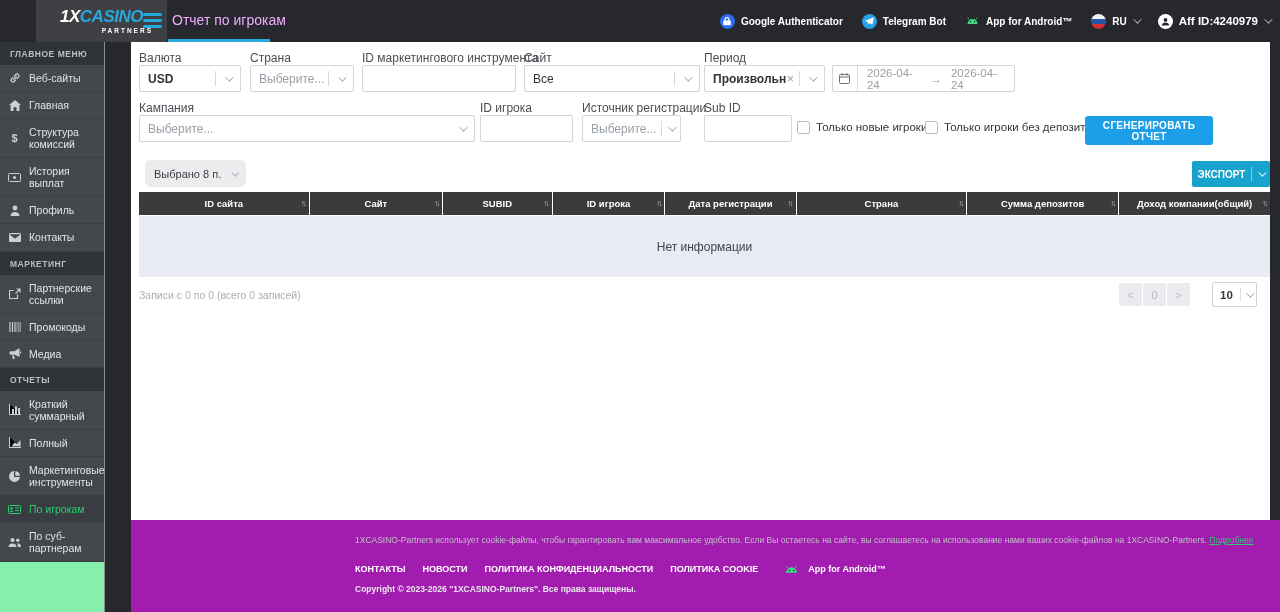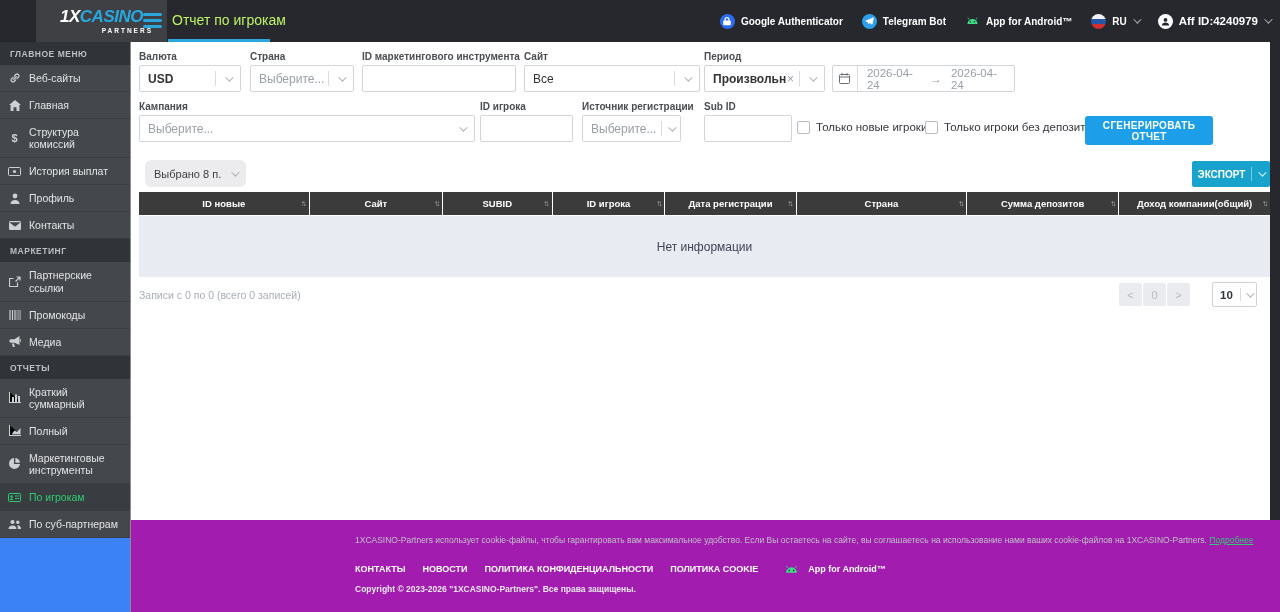--- a/index.html
+++ b/index.html
@@ -9,47 +9,47 @@
 
   
   .topbar { position:absolute; top:0; left:0; right:0; height:42px; background:#26282d; z-index:5; }
   .logo { position:absolute; left:0; top:0; width:131px; height:42px; background:#3e4044;
           display:flex; flex-direction:column; align-items:center; justify-content:center;margin-left:36px; }
   .logo-line { font-style:italic; font-weight:bold; font-size:17px; letter-spacing:-0.5px; line-height:1; }
   .lg1 { color:#ffffff; } .lg2 { color:#29a8e0; }
   .lg-sub { font-size:6.5px; font-weight:bold; color:#ffffff; letter-spacing:2px; align-self:flex-end; margin-right:14px; margin-top:2px; }
   .burger { position:absolute; left:143px; top:13px; width:19px; height:15px; display:flex; flex-direction:column; justify-content:space-between; cursor:pointer; }
   .burger i { display:block; height:3px; border-radius:2px; background:#29a8e0; }
-  .page-title { position:absolute; left:172px; top:12px; font-size:14px; color:#bef264; }
+  .page-title { position:absolute; left:172px; top:12px; font-size:14px; color:#f0abfc; }
   .title-underline { position:absolute; left:168px; bottom:0; width:102px; height:3px; background:#29a8e0; }
   .topbar-right { position:absolute; right:10px; top:0; height:42px; display:flex; align-items:center; gap:19px; }
   .tb-item { display:flex; align-items:center; gap:6px; color:#ffffff; font-size:10px; font-weight:bold; cursor:pointer; }
   .tb-item.aff { font-size:11.5px; }
   .circ { width:15px; height:15px; border-radius:50%; display:flex; align-items:center; justify-content:center; flex:none; }
   .circ.blue { background:#2a6df4; } .circ.tg { background:#2ca0e8; } .circ.white { background:#ffffff; }
   .flag { width:15px; height:15px; border-radius:50%; overflow:hidden; display:flex; flex-direction:column; flex:none; }
   .flag i { flex:1; } .flag i:nth-child(1){background:#f2f2f2;} .flag i:nth-child(2){background:#2457a8;} .flag i:nth-child(3){background:#d03030;}
   .chev { width:6px; height:6px; border-right:1.5px solid #aab0b7; border-bottom:1.5px solid #aab0b7; transform:rotate(45deg) translateY(-2px); display:inline-block; }
   .chev.white { border-color:#e8f6ff; }
 
   
-  .sidebar { position:absolute; left:0; top:42px; bottom:0; width:131px; background:#3b82f6; z-index:4; border-right:1px solid #8a8d90; }
+  .sidebar { position:absolute; left:0; top:42px; bottom:0; width:105px; background:#86efac; z-index:4; border-right:1px solid #8a8d90; }
   .sb-section { background:#303338; color:#bcbec2; font-size:8.5px; font-weight:bold; letter-spacing:0.5px; padding:7px 10px 6px; }
   .sb-item { background:#44474b; color:#e3e4e6; font-size:10.5px; display:flex; align-items:center; gap:8px;
              padding:7px 8px; border-bottom:1px solid #3a3d41; cursor:pointer; line-height:1.15; }
   .sb-item .ic { width:13px; flex:none; color:#cdcfd2; display:flex; justify-content:center; font-size:11px; font-weight:bold; }
   .sb-item.active { background:#393c40; color:#2ecc71; }
   .sb-item.active .ic { color:#2ecc71; }
   .ic svg { display:block; }
 
   
   .main { position:absolute; left:131px; top:42px; width:1139px; height:478px; background:#ffffff; z-index:3; }
   .right-band { position:absolute; right:0; top:42px; width:10px; height:478px; background:#26282d; z-index:3; }
 
-  .flabel { position:absolute; font-size:10px; color:#4a4d52;font-weight:bold; }
+  .flabel { position:absolute; font-size:12px; color:#4a4d52; }
   .field { position:absolute; height:27px; border:1px solid #d2d5da; border-radius:2px; background:#fff;
            display:flex; align-items:center; font-size:12px; color:#333; }
   .field .val { flex:1; padding:0 8px; white-space:nowrap; overflow:hidden; }
   .field .val.bold { font-weight:bold; }
   .field .ph { color:#9aa0a8; }
   .field .divider { width:1px; height:15px; background:#d8dbdf; }
   .field .caret { width:24px; display:flex; justify-content:center; }
   input.txt { position:absolute; height:27px; border:1px solid #d2d5da; border-radius:2px; background:#fff; font-size:12px; padding:0 8px; outline:none; }
   .clear-x { color:#9aa0a8; font-size:12px; margin-right:5px; }
   .cal-box { width:27px; height:100%; border-right:1px solid #d8dbdf; display:flex; align-items:center; justify-content:center; color:#6b7077; }
@@ -382,21 +382,21 @@
       <span class="lbl">ЭКСПОРТ</span>
       <span class="sep"></span>
       <span class="caret">
           <span class="chev white"></span>
         </span>
     </button>
 
     <div class="table">
       <div class="thead">
         <div class="th c1">
-            <span>ID новые</span>
+            <span>ID сайта</span>
             <span class="sort">↑↓</span>
           </div>
         <div class="th c2">
             <span>Сайт</span>
             <span class="sort">↑↓</span>
           </div>
         <div class="th c3">
             <span>SUBID</span>
             <span class="sort">↑↓</span>
           </div>

